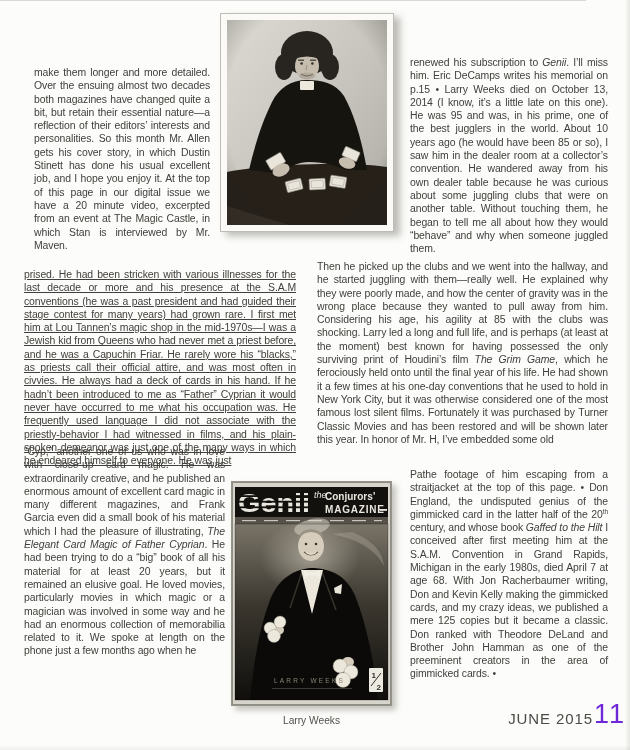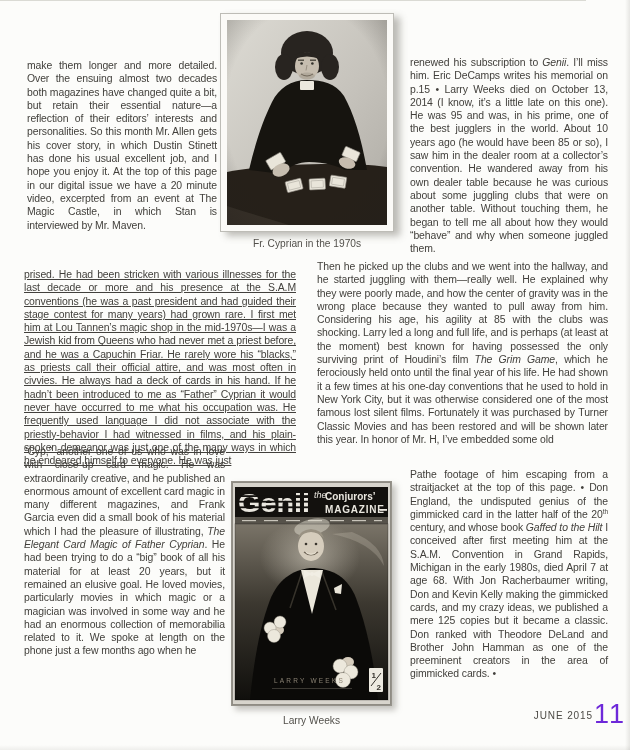--- a/index.html
+++ b/index.html
@@ -1,21 +1,21 @@
 <!DOCTYPE html>
 <html><head>
 <meta charset="utf-8">
 <style>
   html,body{margin:0;padding:0;background:#ffffff;}
   .page{position:relative;width:630px;height:750px;background:#fcfcfa;overflow:hidden;
         font-family:"Liberation Sans",sans-serif;}
   
   .tb{position:absolute;font-size:10.45px;line-height:13.3px;letter-spacing:-0.1px;
       color:#42403c;text-align:justify;}
-  .tb p{margin:3px;}
+  .tb p{margin:10px;}
   .tb p + p{margin-top:12px;}
   .rb{font-weight:bold;}
   .ri{font-style:italic;}
   sup{font-size:6.5px;line-height:0;vertical-align:super;}
   .l1{left:24px;top:56px;width:196px;}
   .l2{left:24px;top:268px;width:272px;text-decoration:underline;}
   .l3{left:24px;top:445px;width:201px;}
   .r1{left:410px;top:56px;width:198px;}
   .r2{left:317px;top:260px;width:291px;}
   .r3{left:410px;top:468px;width:198px;}
@@ -26,21 +26,21 @@
           box-shadow:6px 4px 7px rgba(110,108,100,.45);}
   .frame1 svg{display:block;}
   .photo2{left:231px;top:481px;width:161px;}
   .frame2{border:1px solid #96938b;box-shadow:4px 4px 6px rgba(110,108,100,.4);}
   .frame2 svg{display:block;}
   figcaption{text-align:center;font-size:10.2px;color:#52504b;letter-spacing:0;}
   .photo1 figcaption{margin-top:6px;}
   .photo2 figcaption{margin-top:9px;}
   svg text{font-family:"Liberation Sans",sans-serif;}
   
-  .footer-issue{position:absolute;right:37px;top:710px;font-size:10px;
+  .footer-issue{position:absolute;right:37px;top:710px;font-size:15px;
                 letter-spacing:0.9px;color:#4c4a45;text-align:center;}
   .footer-page{position:absolute;right:4px;top:699px;font-size:27px;
                color:#6d28d9;letter-spacing:2px;}
   
   .edge-top{position:absolute;left:0;top:0;width:586px;height:1px;background:#dadad4;}
   .edge-right{position:absolute;right:0;top:0;bottom:0;width:5px;
               background:linear-gradient(to right,rgba(120,118,110,0),rgba(120,118,110,.16));}
   .edge-bottom{position:absolute;left:0;right:0;bottom:0;height:5px;
                background:linear-gradient(to bottom,rgba(120,118,110,0),rgba(120,118,110,.10));}
 </style>
@@ -120,21 +120,20 @@
             <rect x="2" y="2" width="12" height="7" fill="none" stroke="#b7b3a9" stroke-width="0.7"></rect>
           </g>
           <g transform="translate(104,155) rotate(9)">
             <rect width="16" height="11" rx="1" fill="#e9e5da" stroke="#8f8b83" stroke-width="0.6"></rect>
             <rect x="2" y="2" width="12" height="7" fill="none" stroke="#b7b3a9" stroke-width="0.7"></rect>
           </g>
         </g>
         <rect x="0" y="0" width="160" height="205" fill="url(#vig1)"></rect>
       </svg>
     </div>
-    <figcaption>Fr. Cyprian in the 1970s</figcaption>
   </figure>
 
   <figure class="photo2">
     <div class="frame2">
       <svg width="159" height="223" viewBox="0 0 159 223">
         <defs>
           <linearGradient id="pg2" x1="0" y1="0" x2="0" y2="1">
             <stop offset="0" stop-color="#7a7468"></stop>
               <stop offset="0.45" stop-color="#3c3830"></stop>
             <stop offset="1" stop-color="#100f0c"></stop>

